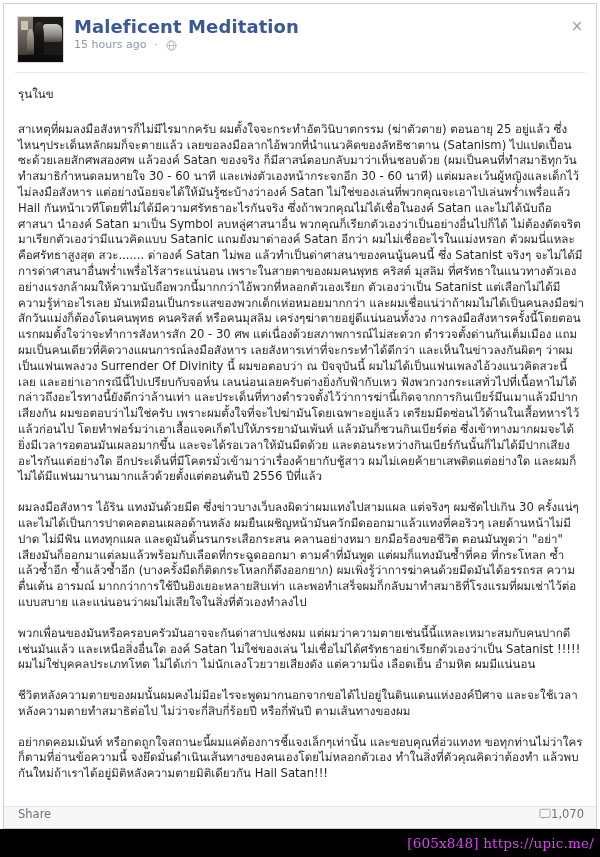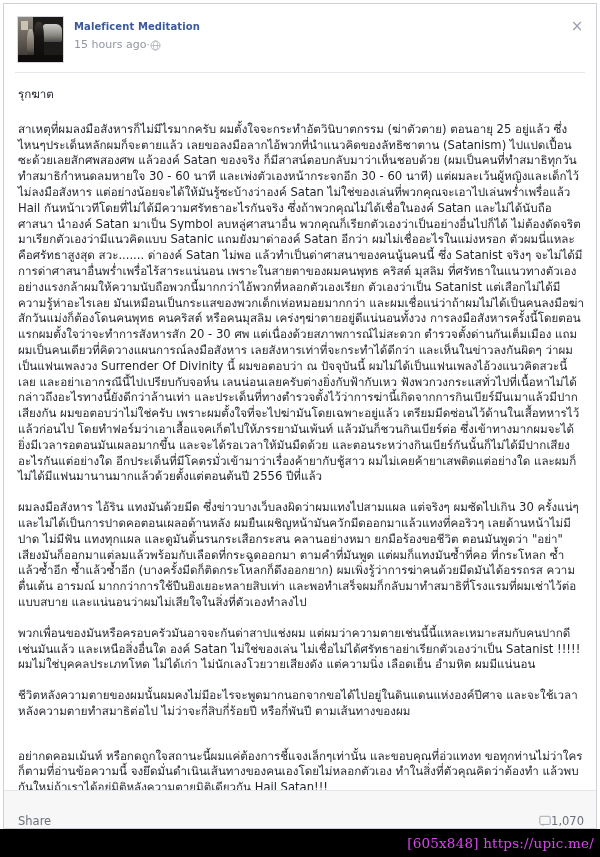--- a/index.html
+++ b/index.html
@@ -81,29 +81,29 @@
     background: #0e0d0c;
   }
 
   .header-meta {
     margin-left: 10px;
     padding-top: 3px;
     min-width: 0;
   }
   .page-name {
     color: #3b5998;
-    font-size: 10px;
+    font-size: 18px;
     font-weight: bold;
     line-height: 16px;
     letter-spacing: .1px;
   }
   .timestamp-row {
     display: flex;
     align-items: center;
-    gap: 0;
+    gap: 8px;
     margin-top: 3px;
     color: #9197a3;
     font-size: 11px;
     line-height: 14px;
   }
   .dot-sep { color: #9197a3; font-size: 10px; }
   .globe-icon { display: inline-flex; opacity: .72; }
 
   .close-btn {
     position: absolute;
@@ -133,31 +133,31 @@
   }
   .para {
     color: #1d2129;
     font-size: 11.6px;
     line-height: 15.8px;
     margin: 0 0 15px 0;
     text-align: left;
     word-break: break-word;
   }
   .para.first { margin-bottom: 19px; }
-  .para.tight { margin-bottom: 29px; }
+  .para.tight { margin-bottom: 15px; }
   .para:last-child { margin-bottom: 0; }
 
   
   .post-footer {
     flex: 0 0 auto;
     border-top: 1px solid #e4e6eb;
     background: #f7f7f8;
-    height: 38px;
-    display: flex;
-    align-items: flex-end;
+    height: 22px;
+    display: flex;
+    align-items: flex-start;
     justify-content: space-between;
     padding: 0 12px 0 14px;
   }
   .share-link {
     color: #6b707b;
     font-size: 11.5px;
     cursor: pointer;
   }
   .comment-count {
     display: flex;
@@ -228,21 +228,21 @@
           </span>
         </div>
       </div>
 
       <div class="close-btn">×</div>
     </div>
 
     <div class="hdr-divider"></div>
 
     <div class="post-body">
-      <p class="para first">รุกฆาต</p>
+      <p class="para first">รุนในข</p>
       <p class="para">สาเหตุที่ผมลงมือสังหารก็ไม่มีไรมากครับ ผมตั้งใจจะกระทำอัตวินิบาตกรรม (ฆ่าตัวตาย) ตอนอายุ 25 อยู่แล้ว ซึ่งไหนๆประเด็นหลักผมก็จะตายแล้ว เลยขอลงมือลากไอ้พวกที่นำแนวคิดของลัทธิซาตาน (Satanism) ไปแปดเปื้อนซะด้วยเลยสักศพสองศพ แล้วองค์ Satan ของจริง ก็มีสาสน์ตอบกลับมาว่าเห็นชอบด้วย (ผมเป็นคนที่ทำสมาธิทุกวัน ทำสมาธิกำหนดลมหายใจ 30 - 60 นาที และเพ่งตัวเองหน้ากระจกอีก 30 - 60 นาที) แต่ผมละเว้นผู้หญิงและเด็กไว้ไม่ลงมือสังหาร แต่อย่างน้อยจะได้ให้มันรู้ซะบ้างว่าองค์ Satan ไม่ใช่ของเล่นที่พวกคุณจะเอาไปเล่นพร่ำเพรื่อแล้ว Hail กันหน้าเวทีโดยที่ไม่ได้มีความศรัทธาอะไรกันจริง ซึ่งถ้าพวกคุณไม่ได้เชื่อในองค์ Satan และไม่ได้นับถือศาสนา นำองค์ Satan มาเป็น Symbol ลบหลู่ศาสนาอื่น พวกคุณก็เรียกตัวเองว่าเป็นอย่างอื่นไปก็ได้ ไม่ต้องดัดจริตมาเรียกตัวเองว่ามีแนวคิดแบบ Satanic แถมยังมาด่าองค์ Satan อีกว่า ผมไม่เชื่ออะไรในแม่งหรอก ตัวผมนี่แหละคือศรัทธาสูงสุด สวะ....... ด่าองค์ Satan ไม่พอ แล้วทำเป็นด่าศาสนาของคนนู้นคนนี้ ซึ่ง Satanist จริงๆ จะไม่ได้มีการด่าศาสนาอื่นพร่ำเพรื่อไร้สาระแน่นอน เพราะในสายตาของผมคนพุทธ คริสต์ มุสลิม ที่ศรัทธาในแนวทางตัวเองอย่างแรงกล้าผมให้ความนับถือพวกนี้มากกว่าไอ้พวกที่หลอกตัวเองเรียก ตัวเองว่าเป็น Satanist แต่เสือกไม่ได้มีความรู้ห่าอะไรเลย มันเหมือนเป็นกระแสของพวกเด็กเห่อหมอยมากกว่า และผมเชื่อแน่ว่าถ้าผมไม่ได้เป็นคนลงมือฆ่า สักวันแม่งก็ต้องโดนคนพุทธ คนคริสต์ หรือคนมุสลิม เคร่งๆฆ่าตายอยู่ดีแน่นอนทั้งวง การลงมือสังหารครั้งนี้โดยตอนแรกผมตั้งใจว่าจะทำการสังหารสัก 20 - 30 ศพ แต่เนื่องด้วยสภาพการณ์ไม่สะดวก ตำรวจตั้งด่านกันเต็มเมือง แถมผมเป็นคนเดียวที่คิดวางแผนการณ์ลงมือสังหาร เลยสังหารเท่าที่จะกระทำได้ดีกว่า และเห็นในข่าวลงกันผิดๆ ว่าผมเป็นแฟนเพลงวง Surrender Of Divinity นี้ ผมขอตอบว่า ณ ปัจจุบันนี้ ผมไม่ได้เป็นแฟนเพลงไอ้วงแนวคิดสวะนี้เลย และอย่าเอากรณีนี้ไปเปรียบกับจอห์น เลนน่อนเลยครับต่างยิ่งกับฟ้ากับเหว ฟังพวกวงกระแสทั่วไปที่เนื้อหาไม่ได้กล่าวถึงอะไรทางนี้ยังดีกว่าล้านเท่า และประเด็นที่ทางตำรวจตั้งไว้ว่าการฆ่านี้เกิดจากการกินเบียร์มึนเมาแล้วมีปากเสียงกัน ผมขอตอบว่าไม่ใช่ครับ เพราะผมตั้งใจที่จะไปฆ่ามันโดยเฉพาะอยู่แล้ว เตรียมมีดซ่อนไว้ด้านในเสื้อทหารไว้แล้วก่อนไป โดยทำฟอร์มว่าเอาเสื้อแจคเก็ตไปให้ภรรยามันเพ้นท์ แล้วมันก็ชวนกินเบียร์ต่อ ซึ่งเข้าทางมากผมจะได้ยิ่งมีเวลารอตอนมันเผลอมากขึ้น และจะได้รอเวลาให้มันมืดด้วย และตอนระหว่างกินเบียร์กันนั้นก็ไม่ได้มีปากเสียงอะไรกันแต่อย่างใด อีกประเด็นที่มีโคตรมั่วเข้ามาว่าเรื่องค้ายากับชู้สาว ผมไม่เคยค้ายาเสพติดแต่อย่างใด และผมก็ไม่ได้มีแฟนมานานมากแล้วด้วยตั้งแต่ตอนต้นปี 2556 ปีที่แล้ว</p>
       <p class="para">ผมลงมือสังหาร ไอ้ริน แทงมันด้วยมีด ซึ่งข่าวบางเว็บลงผิดว่าผมแทงไปสามแผล แต่จริงๆ ผมซัดไปเกิน 30 ครั้งแน่ๆ และไม่ได้เป็นการปาดคอตอนเผลอด้านหลัง ผมยืนเผชิญหน้ามันควักมีดออกมาแล้วแทงที่คอริวๆ เลยด้านหน้าไม่มีปาด ไม่มีฟัน แทงทุกแผล และดูมันดิ้นรนกระเสือกระสน คลานอย่างหมา ยกมือร้องขอชีวิต ตอนมันพูดว่า "อย่า" เสียงมันก็ออกมาแต่ลมแล้วพร้อมกับเลือดที่กระฉูดออกมา ตามคำที่มันพูด แต่ผมก็แทงมันซ้ำที่คอ ที่กระโหลก ซ้ำแล้วซ้ำอีก ซ้ำแล้วซ้ำอีก (บางครั้งมีดก็ติดกระโหลกก็ดึงออกยาก) ผมเพิ่งรู้ว่าการฆ่าคนด้วยมีดมันได้อรรถรส ความตื่นเต้น อารมณ์ มากกว่าการใช้ปืนยิงเยอะหลายสิบเท่า และพอทำเสร็จผมก็กลับมาทำสมาธิที่โรงแรมที่ผมเช่าไว้ต่อแบบสบาย และแน่นอนว่าผมไม่เสียใจในสิ่งที่ตัวเองทำลงไป</p>
       <p class="para">พวกเพื่อนของมันหรือครอบครัวมันอาจจะกันด่าสาปแช่งผม แต่ผมว่าความตายเช่นนี้นี้แหละเหมาะสมกับคนปากดีเช่นมันแล้ว และเหนือสิ่งอื่นใด องค์ Satan ไม่ใช่ของเล่น ไม่เชื่อไม่ได้ศรัทธาอย่าเรียกตัวเองว่าเป็น Satanist !!!!! ผมไม่ใช่บุคคลประเภทโหด ไม่ได้เก่า ไม่นักเลงโวยวายเสียงดัง แต่ความนิ่ง เลือดเย็น อำมหิต ผมมีแน่นอน</p>
       <p class="para tight">ชีวิตหลังความตายของผมนั้นผมคงไม่มีอะไรจะพูดมากนอกจากขอได้ไปอยู่ในดินแดนแห่งองค์ปีศาจ และจะใช้เวลาหลังความตายทำสมาธิต่อไป ไม่ว่าจะกี่สิบกี่ร้อยปี หรือกี่พันปี ตามเส้นทางของผม</p>
       <p class="para">อย่ากดคอมเม้นท์ หรือกดถูกใจสถานะนี้ผมแค่ต้องการชี้แจงเล็กๆเท่านั้น และขอบคุณที่อ่วแทงท ขอทุกท่านไม่ว่าใครก็ตามที่อ่านข้อความนี้ จงยึดมั่นดำเนินเส้นทางของคนเองโดยไม่หลอกตัวเอง ทำในสิ่งที่ตัวคุณคิดว่าต้องทำ แล้วพบกันใหม่ถ้าเราได้อยู่มิติหลังความตายมิติเดียวกัน Hail Satan!!!</p>
     </div>
 
     <div class="post-footer">
       <span class="share-link">Share</span>
       <span class="comment-count">

